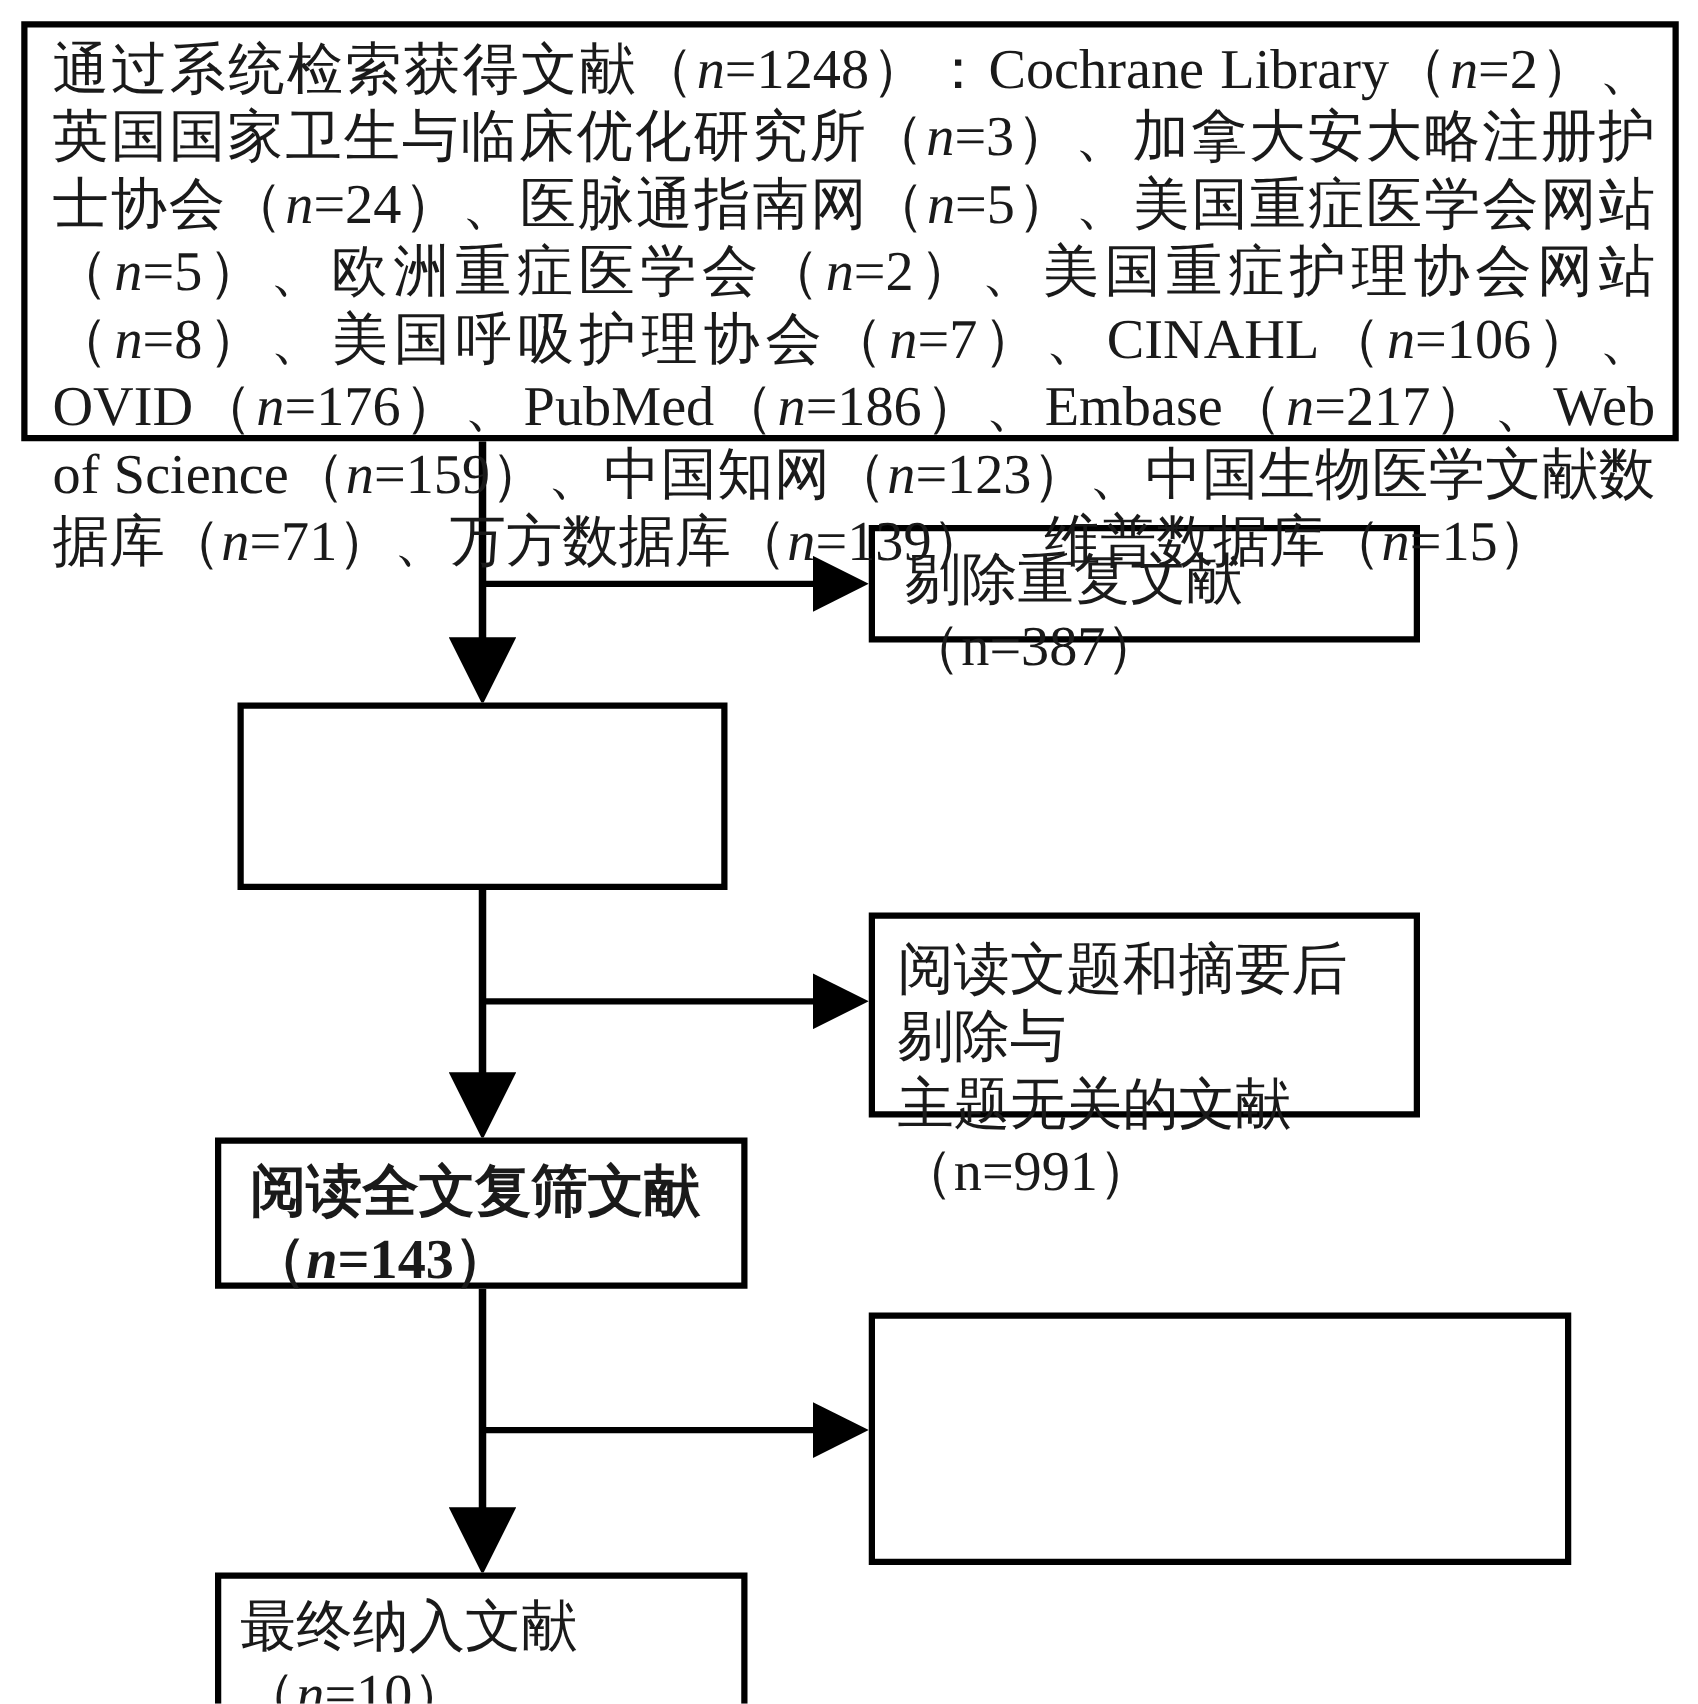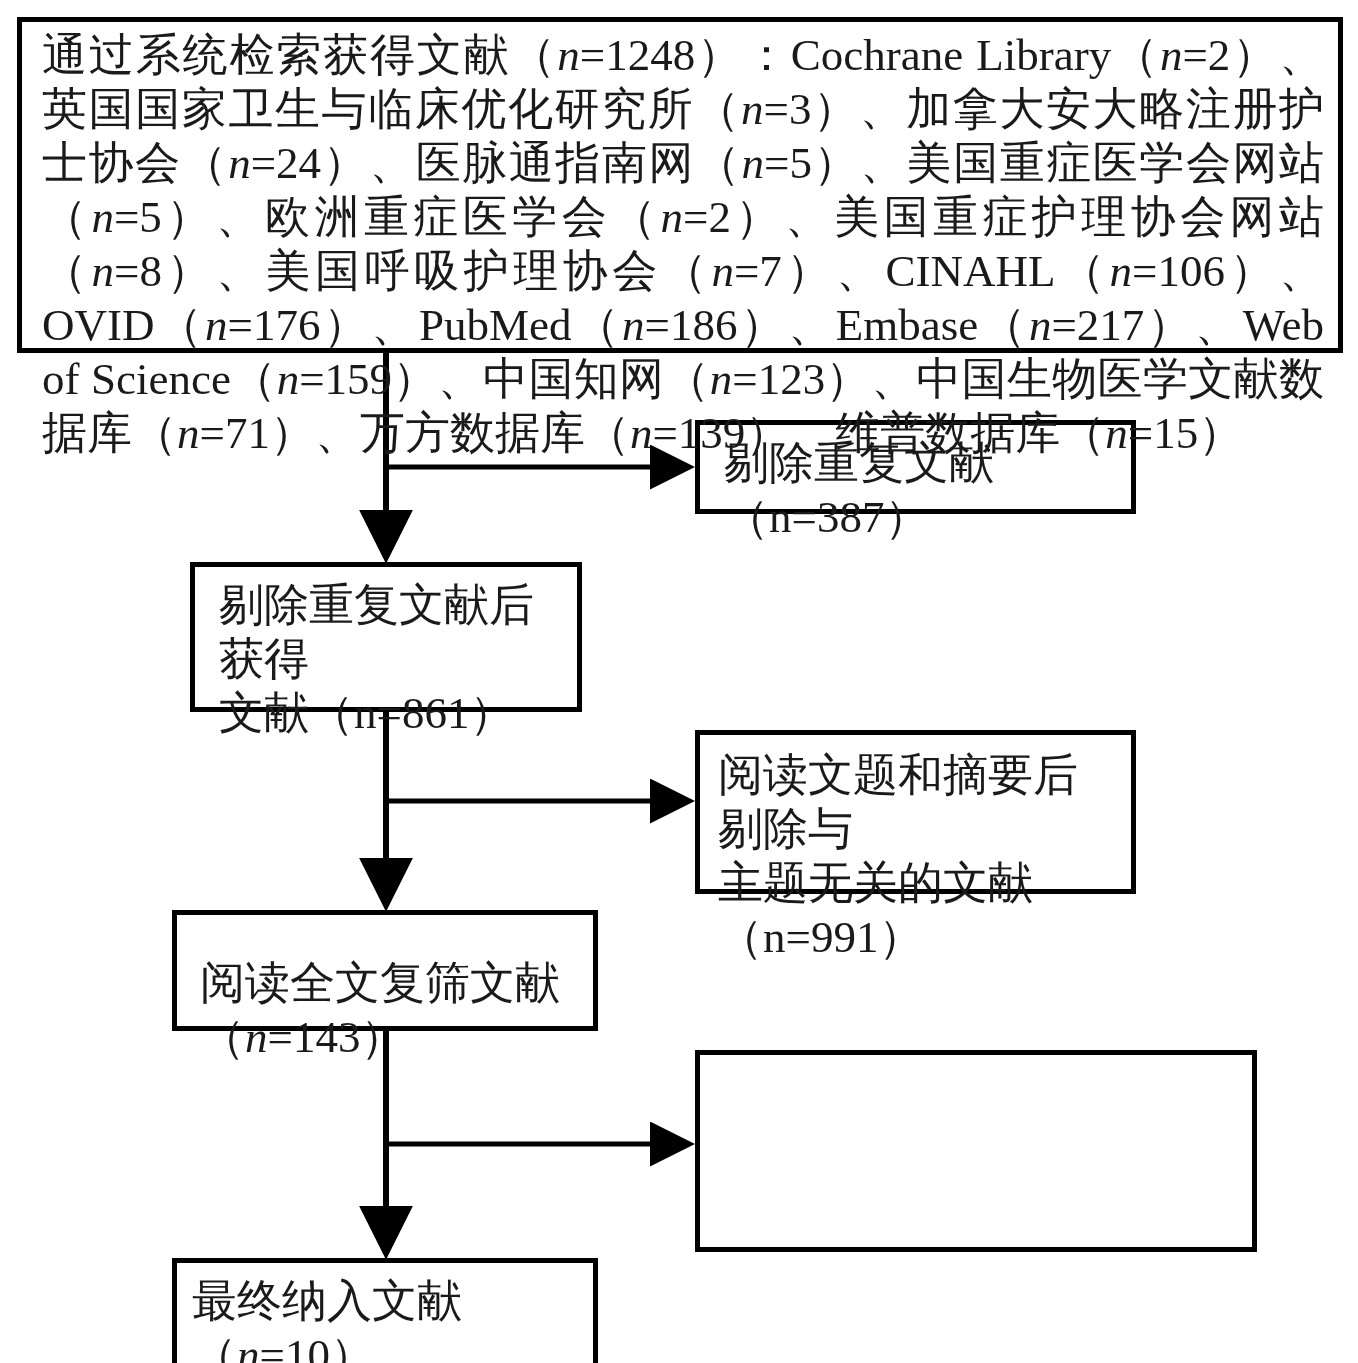--- a/index.html
+++ b/index.html
@@ -52,21 +52,21 @@
   #box-title-out   { left: 695px; top: 730px;  width: 441px;  height: 164px; }
   #box-fulltext    { left: 172px; top: 910px;  width: 426px;  height: 121px; }
   #box-exclude-out { left: 695px; top: 1050px; width: 562px;  height: 202px; }
   #box-final       { left: 172px; top: 1258px; width: 426px;  height: 121px; }
 
   
   #txt-search      { left: 42px;  top: 28px;   width: 1282px; }
   #txt-dedup-out   { left: 724px; top: 436px;  width: 400px;  }
   #txt-dedup       { left: 219px; top: 578px;  width: 350px;  }
   #txt-title-out   { left: 718px; top: 748px;  width: 404px;  }
-  #txt-fulltext    { left: 200px; top: 956px;  width: 390px;  }
+  #txt-fulltext    { left: 200px; top: 926px;  width: 390px; font-weight: bold;  }
   #txt-exclude-out { left: 718px; top: 1066px; width: 520px;  }
   #txt-final       { left: 192px; top: 1274px; width: 390px;  }
 </style>
 </head>
 <body>
 
 <div id="canvas">
 
   <svg class="connectors" viewBox="0 0 1358 1363">
     <defs>
@@ -93,22 +93,20 @@
   <div class="box" id="box-dedup"></div>
   <div class="box" id="box-title-out"></div>
   <div class="box" id="box-fulltext"></div>
   <div class="box" id="box-exclude-out"></div>
   <div class="box" id="box-final"></div>
 
   <div class="box-text justify" id="txt-search">通过系统检索获得文献（<span class="ital">n</span>=1248）：Cochrane Library（<span class="ital">n</span>=2）、英国国家卫生与临床优化研究所（<span class="ital">n</span>=3）、加拿大安大略注册护士协会（<span class="ital">n</span>=24）、医脉通指南网（<span class="ital">n</span>=5）、美国重症医学会网站（<span class="ital">n</span>=5）、欧洲重症医学会（<span class="ital">n</span>=2）、美国重症护理协会网站（<span class="ital">n</span>=8）、美国呼吸护理协会（<span class="ital">n</span>=7）、CINAHL（<span class="ital">n</span>=106）、OVID（<span class="ital">n</span>=176）、PubMed（<span class="ital">n</span>=186）、Embase（<span class="ital">n</span>=217）、Web of Science（<span class="ital">n</span>=159）、中国知网（<span class="ital">n</span>=123）、中国生物医学文献数据库（<span class="ital">n</span>=71）、万方数据库（<span class="ital">n</span>=139）、维普数据库（<span class="ital">n</span>=15）</div>
 
   <div class="box-text" id="txt-dedup-out">剔除重复文献（n=387）</div>
 
-  <div class="box-text" id="txt-dedup">剔除重复文献后获得
-文献（n=861）</div>
 
   <div class="box-text" id="txt-title-out">阅读文题和摘要后剔除与
 主题无关的文献（n=991）</div>
 
   <div class="box-text" id="txt-fulltext">阅读全文复筛文献（<span class="ital">n</span>=143）</div>
 
 
   <div class="box-text" id="txt-final">最终纳入文献（<span class="ital">n</span>=10）</div>
 
 </div>

